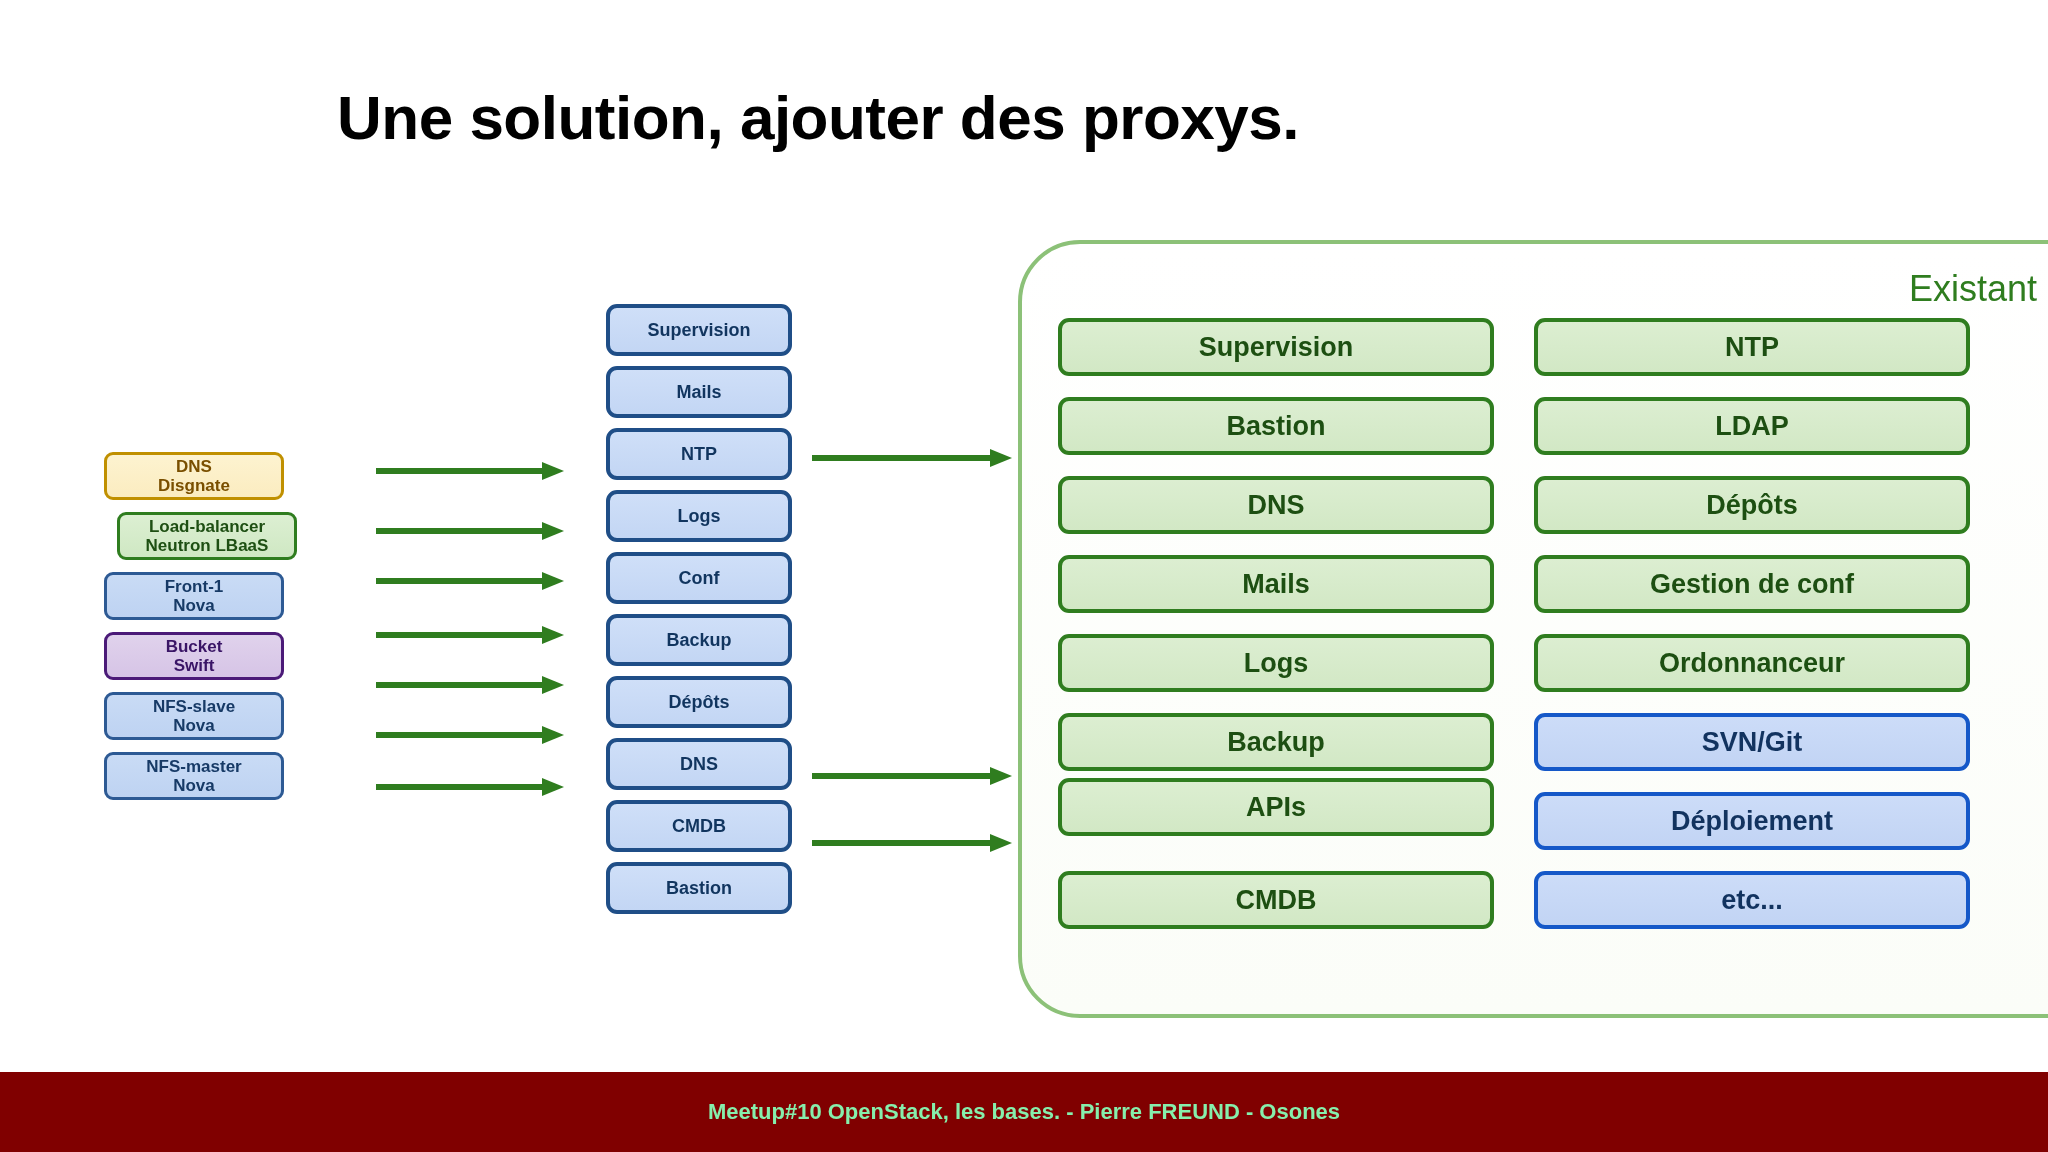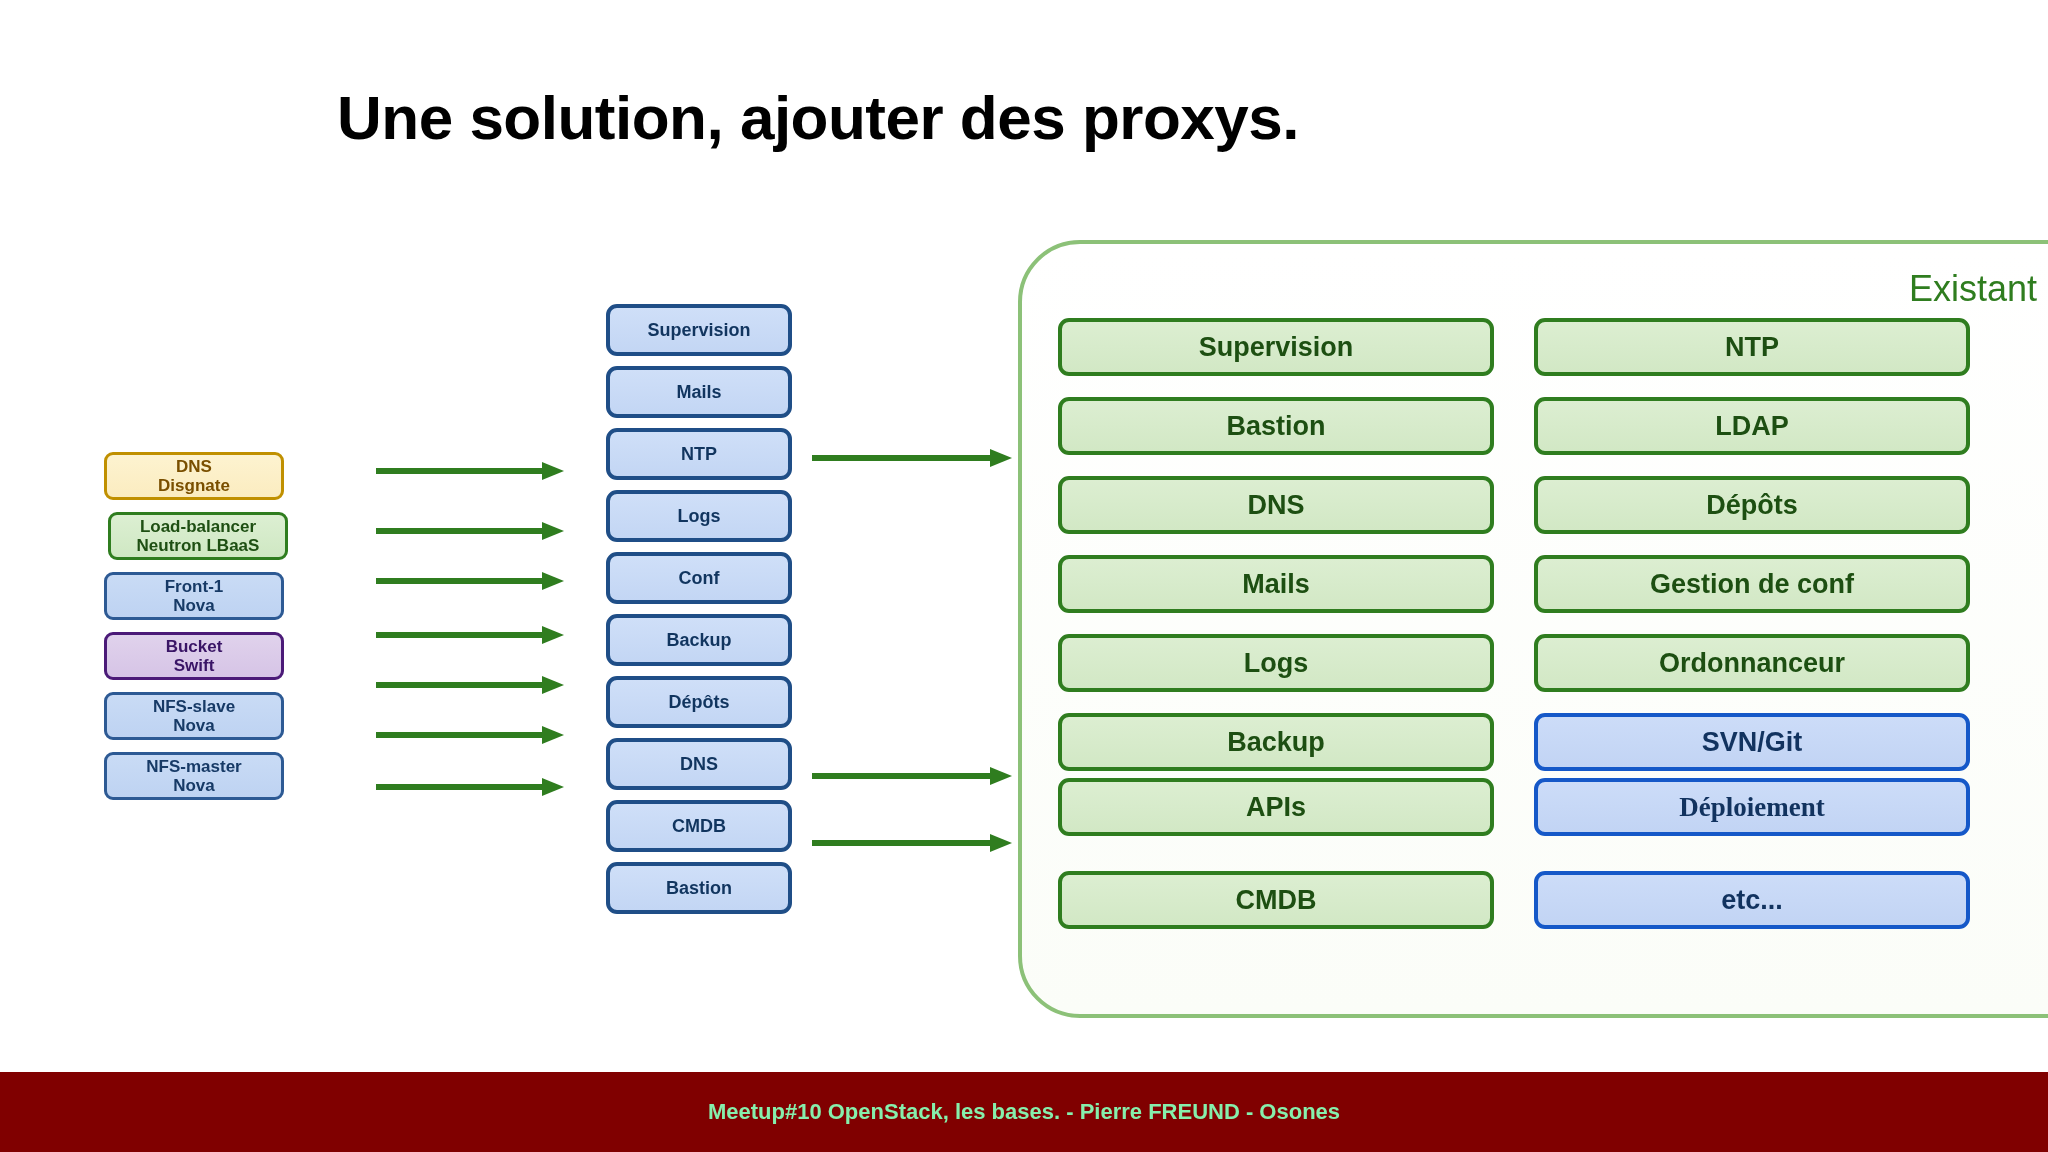--- a/index.html
+++ b/index.html
@@ -150,21 +150,21 @@
 
 <div id="slide">
 
   <div id="title">Une solution, ajouter des proxys.</div>
 
   <div id="left-col">
       <div class="node lnode dns" style="left: 0px; top: 0px;">
         <span class="l1">DNS</span>
         <span class="l2">Disgnate</span>
       </div>
-      <div class="node lnode lb" style="left: 4px; top: 60px;">
+      <div class="node lnode lb" style="left: 13px; top: 60px;">
         <span class="l1">Load-balancer</span>
         <span class="l2">Neutron LBaaS</span>
       </div>
       <div class="node lnode nova" style="left: 0px; top: 120px;">
         <span class="l1">Front-1</span>
         <span class="l2">Nova</span>
       </div>
       <div class="node lnode bucket" style="left: 0px; top: 180px;">
         <span class="l1">Bucket</span>
         <span class="l2">Swift</span>
@@ -295,21 +295,21 @@
         </div>
         <div class="node snode green" style="left: 0px; top: 237px;">
           <span>Gestion de conf</span>
         </div>
         <div class="node snode green" style="left: 0px; top: 316px;">
           <span>Ordonnanceur</span>
         </div>
         <div class="node snode blue" style="left: 0px; top: 395px;">
           <span>SVN/Git</span>
         </div>
-        <div class="node snode blue" style="left: 0px; top: 460px; font-family: Liberation Serif, serif;">
+        <div class="node snode blue" style="left: 0px; top: 474px;">
           <span>Déploiement</span>
         </div>
         <div class="node snode blue" style="left: 0px; top: 553px;">
           <span>etc...</span>
         </div>
       </div>
   </div>
 
   <div id="footer">
     <div id="footer-text">Meetup#10 OpenStack, les bases. - Pierre FREUND - Osones</div>

